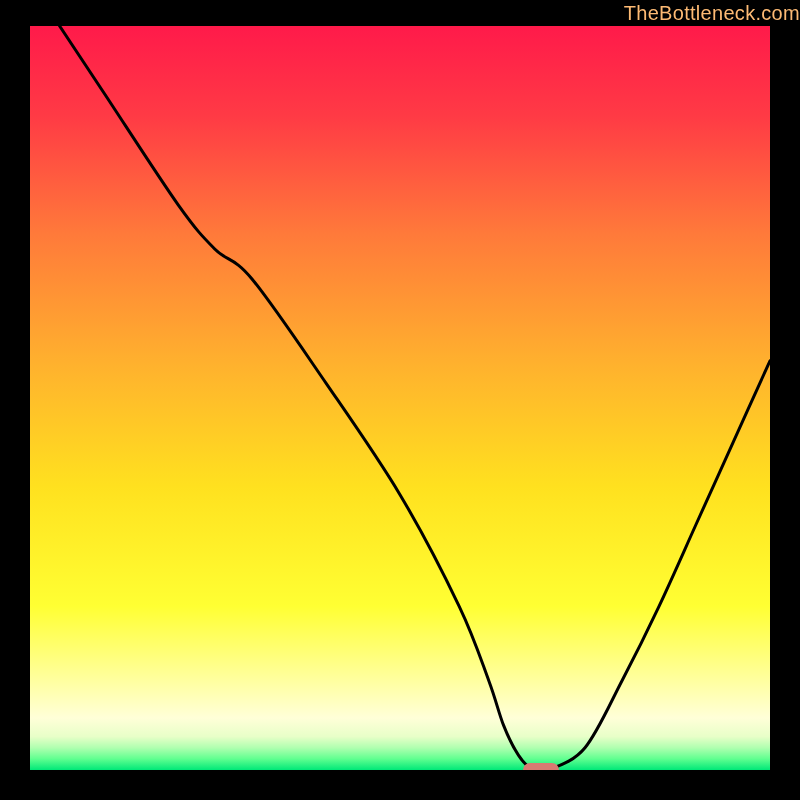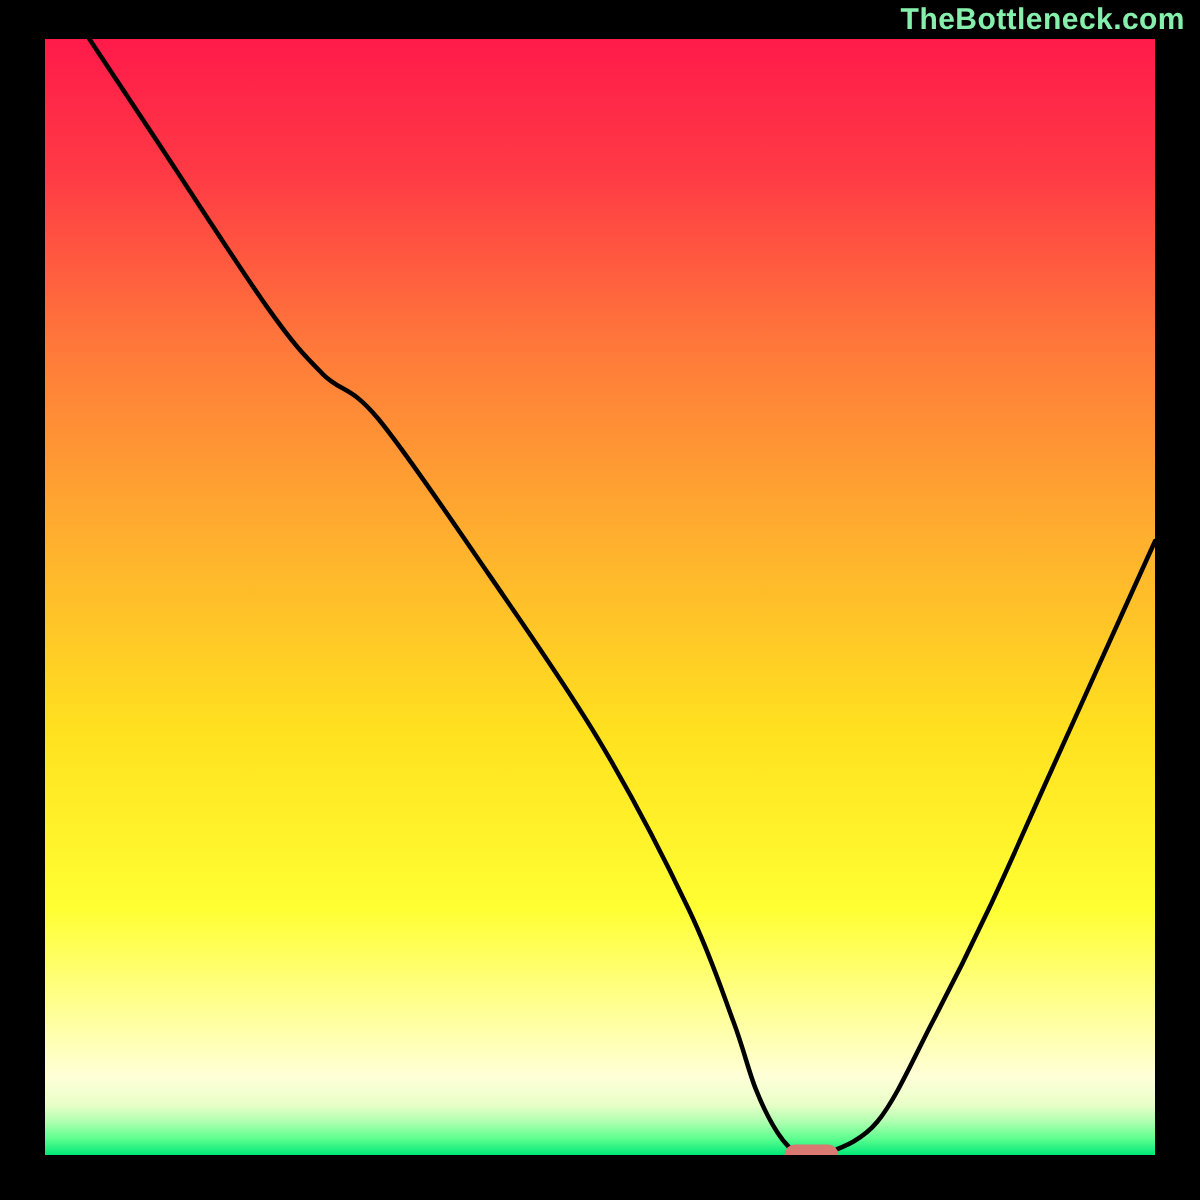--- a/index.html
+++ b/index.html
@@ -12,24 +12,24 @@
     font-family: Arial, sans-serif;
   }
   .container {
     position: relative;
     width: 800px;
     height: 800px;
   }
   .watermark {
     position: absolute;
     top: 2px;
-    right: 10px;
-    color: #86efac;
+    right: 0;
+    color: #fdba74;
     font-size: 20px;
-    font-weight: 700;
+    font-weight: 400;
     letter-spacing: 0.3px;
     z-index: 10;
   }
   .plot-area {
     position: absolute;
     left: 30px;
     top: 26px;
     width: 740px;
     height: 744px;
     overflow: hidden;

